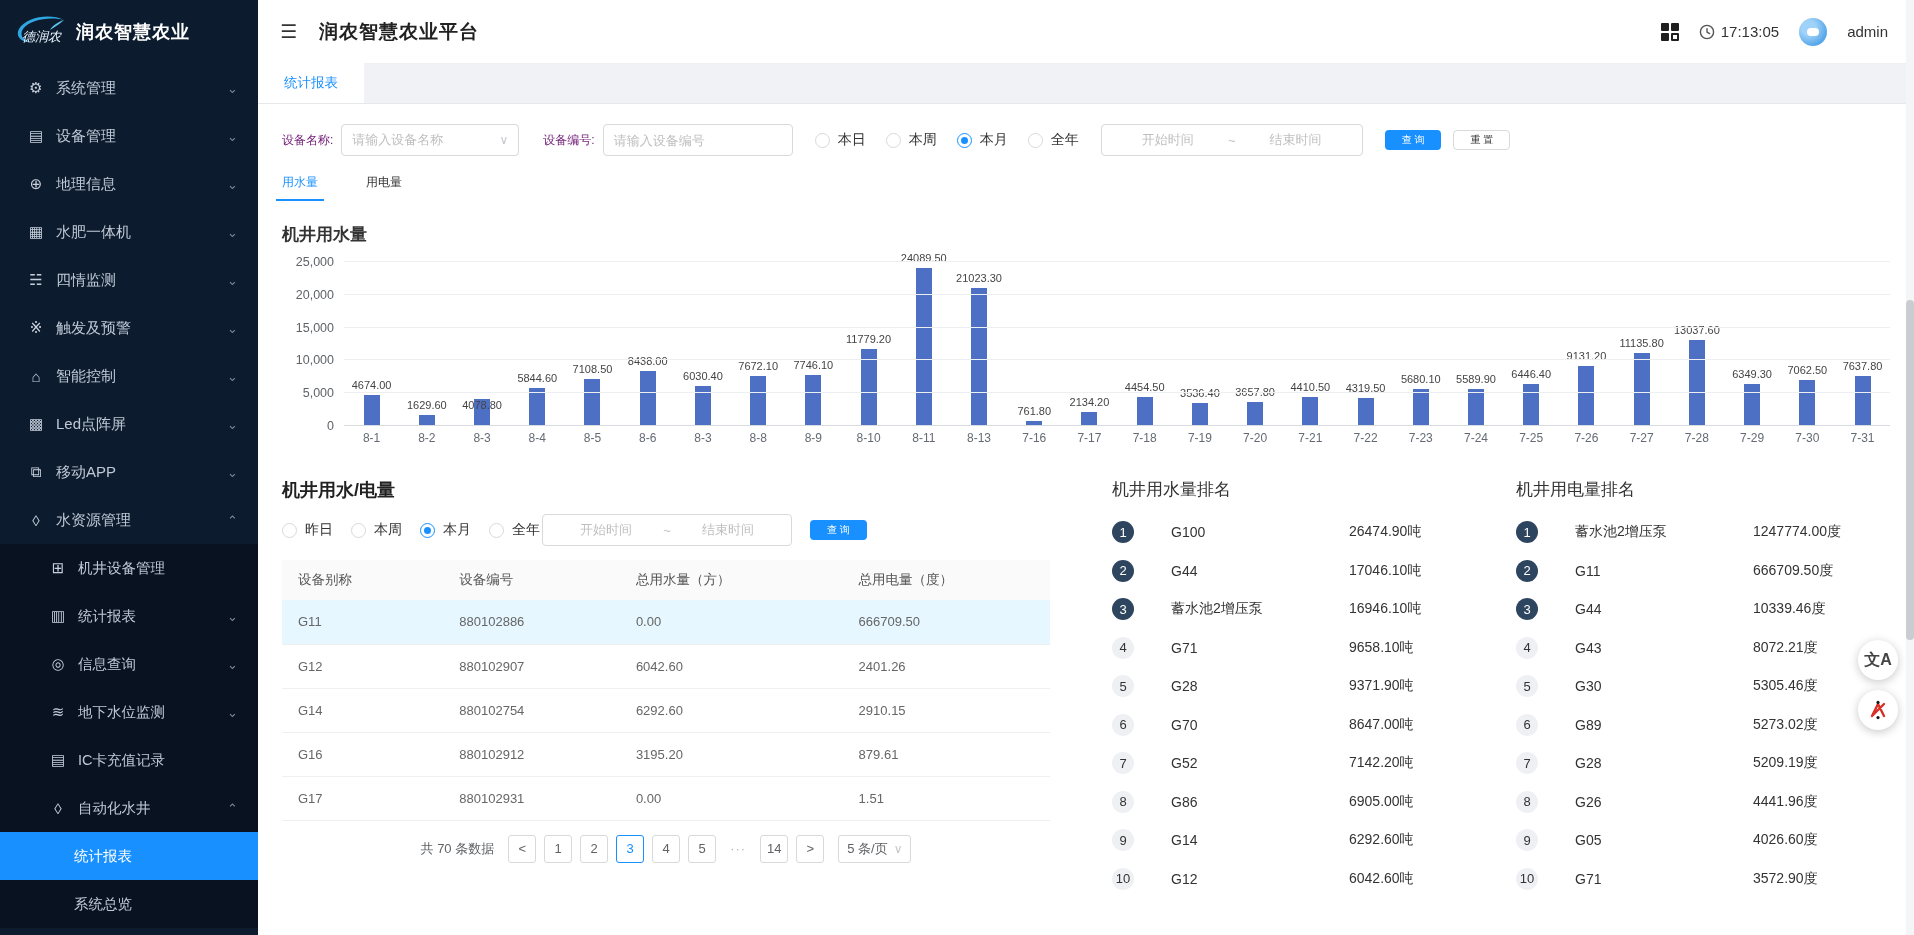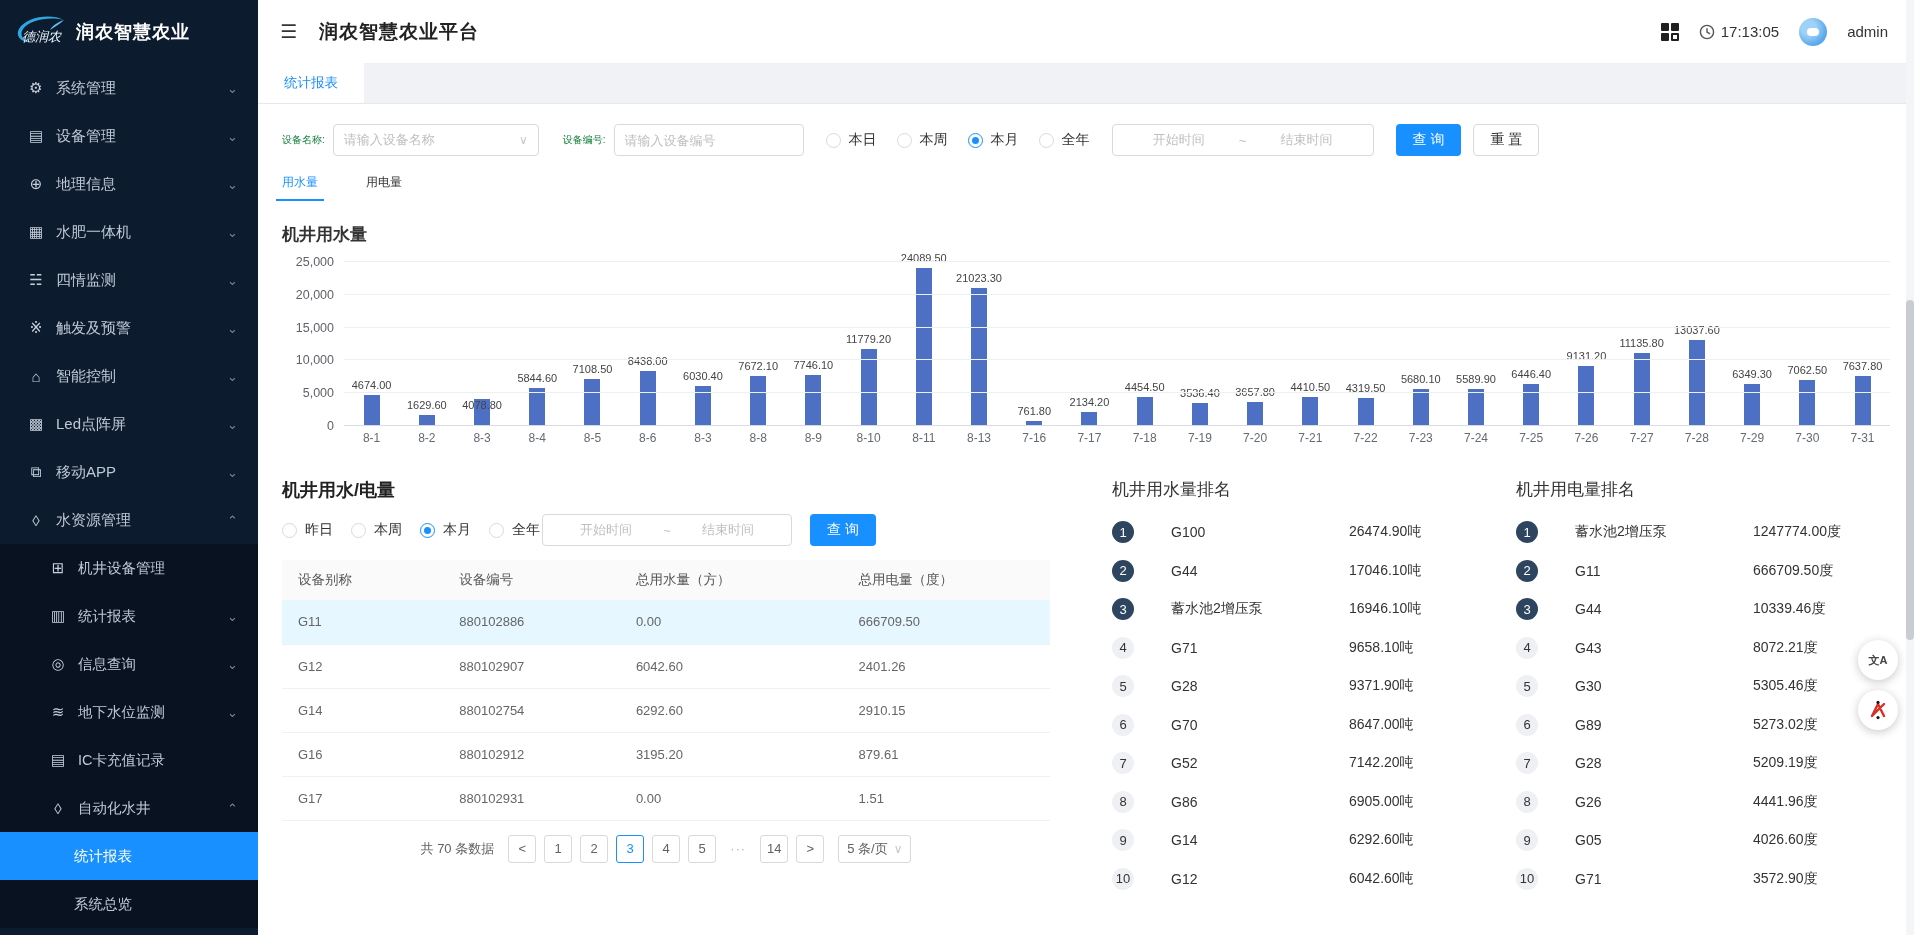--- a/index.html
+++ b/index.html
@@ -40,40 +40,40 @@
   .username { font-size:15px; color:#333; }
 
   .tabstrip { height:40px; background:#f0f2f5; display:flex; align-items:flex-end; border-bottom:1px solid #e6e8eb; }
   .tabstrip .tab { height:40px; background:#fff; color:#1890ff; font-size:13.5px; padding:0 26px;
     display:flex; align-items:center; cursor:pointer; }
 
   .content { flex:1; padding:0 24px; background:#fff; overflow:hidden; }
 
   
   .filter-row { margin-top:20px; display:flex; align-items:center; }
-  .f-label { font-size:10px; color:#15803d; margin-right:8px; white-space:nowrap; }
-  .select-box { width:206px; height:32px; border:1px solid #d9d9d9; border-radius:4px; display:flex;
+  .f-label { font-size:12px; color:#701a75; margin-right:8px; white-space:nowrap; }
+  .select-box { width:178px; height:32px; border:1px solid #d9d9d9; border-radius:4px; display:flex;
     align-items:center; padding:0 10px; margin-right:24px; cursor:pointer; background:#fff; }
   .select-box .ph { color:#bfbfbf; font-size:13px; flex:1; }
   .select-arrow { color:#c4c8cc; font-size:12px; }
   .text-input { width:190px; height:32px; border:1px solid #d9d9d9; border-radius:4px; padding:0 10px;
     font-size:13px; color:#333; margin-right:22px; outline:none; font-family:inherit; }
   .text-input::placeholder { color:#bfbfbf; }
   .radio-group { display:flex; align-items:center; gap:20px; margin-right:22px; }
   .radio { display:flex; align-items:center; gap:8px; cursor:pointer; }
   .radio-dot { width:15px; height:15px; border-radius:50%; border:1px solid #d9d9d9; background:#fff; position:relative; flex-shrink:0; }
   .radio.checked .radio-dot { border-color:#1890ff; }
   .radio.checked .radio-dot::after { content:""; position:absolute; left:3px; top:3px; width:7px; height:7px;
     border-radius:50%; background:#1890ff; }
   .radio-label { font-size:14px; color:#333; }
   .date-range { width:262px; height:32px; border:1px solid #d9d9d9; border-radius:4px; display:flex;
     align-items:center; padding:0 10px; margin-right:22px; cursor:pointer; background:#fff; }
   .date-range .ph { flex:1; text-align:center; color:#bfbfbf; font-size:13px; }
   .date-range .tilde { color:#bfbfbf; font-size:13px; padding:0 4px; }
-  .btn { height:32px; border-radius:4px; font-size:14px; padding:0 16px; cursor:pointer; border:1px solid transparent;
+  .btn { height:20px; border-radius:4px; font-size:10px; padding:0 16px; cursor:pointer; border:1px solid transparent;
     font-family:inherit; white-space:nowrap; }
   .btn.primary { background:#1890ff; color:#fff; }
   .btn.ghost { background:#fff; color:#333; border-color:#d9d9d9; margin-left:12px; }
 
   
   .view-tabs { margin-top:18px; display:flex; gap:48px; }
   .vtab { font-size:12px; color:#333; padding-bottom:10px; cursor:pointer; position:relative; }
   .vtab.active { color:#1890ff; }
   .vtab.active::after { content:""; position:absolute; left:-6px; right:-6px; bottom:0; height:2px; background:#1890ff; }
 
@@ -121,21 +121,21 @@
   .rank-row { height:38.5px; display:flex; align-items:center; }
   .rank-badge { width:22px; height:22px; border-radius:50%; background:#eef0f4; color:#333; font-size:13px;
     display:flex; align-items:center; justify-content:center; flex-shrink:0; }
   .rank-badge.top { background:#2e4560; color:#fff; }
   .rank-name { margin-left:37px; font-size:14px; color:#333; width:178px; white-space:nowrap; overflow:hidden; }
   .rank-val { font-size:14px; color:#333; white-space:nowrap; }
 
   
   .float-btn { position:absolute; right:16px; width:40px; height:40px; border-radius:50%; background:#fff;
     box-shadow:0 2px 10px rgba(0,0,0,.22); display:flex; align-items:center; justify-content:center; cursor:pointer; z-index:5; }
-  .float-translate { top:640px; font-size:11px; color:#444; font-weight:bold; }
+  .float-translate { top:640px; font-size:16px; color:#444; font-weight:bold; }
   .float-ext { top:690px; }
   .scrollbar { position:absolute; right:0; top:0; width:8px; height:935px; background:#f4f5f6; z-index:6; }
   .scroll-thumb { position:absolute; right:0; width:8px; top:300px; height:340px; background:#c9ccd1; border-radius:4px; }
 </style>
 </head>
 <body>
 
 <div class="app">
 
   <aside class="sidebar">

